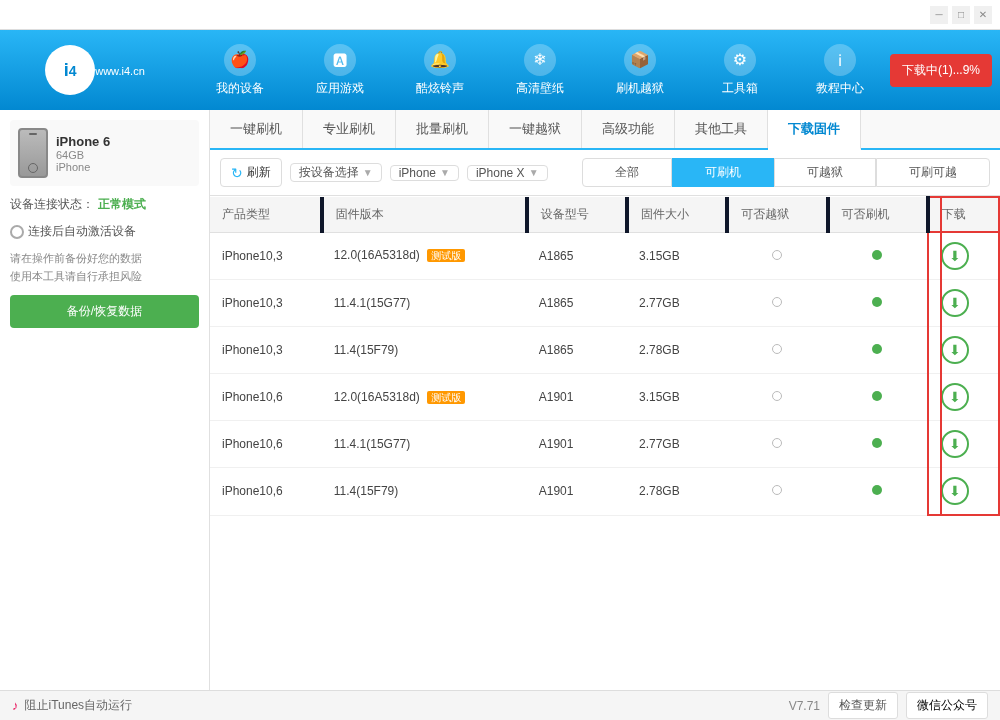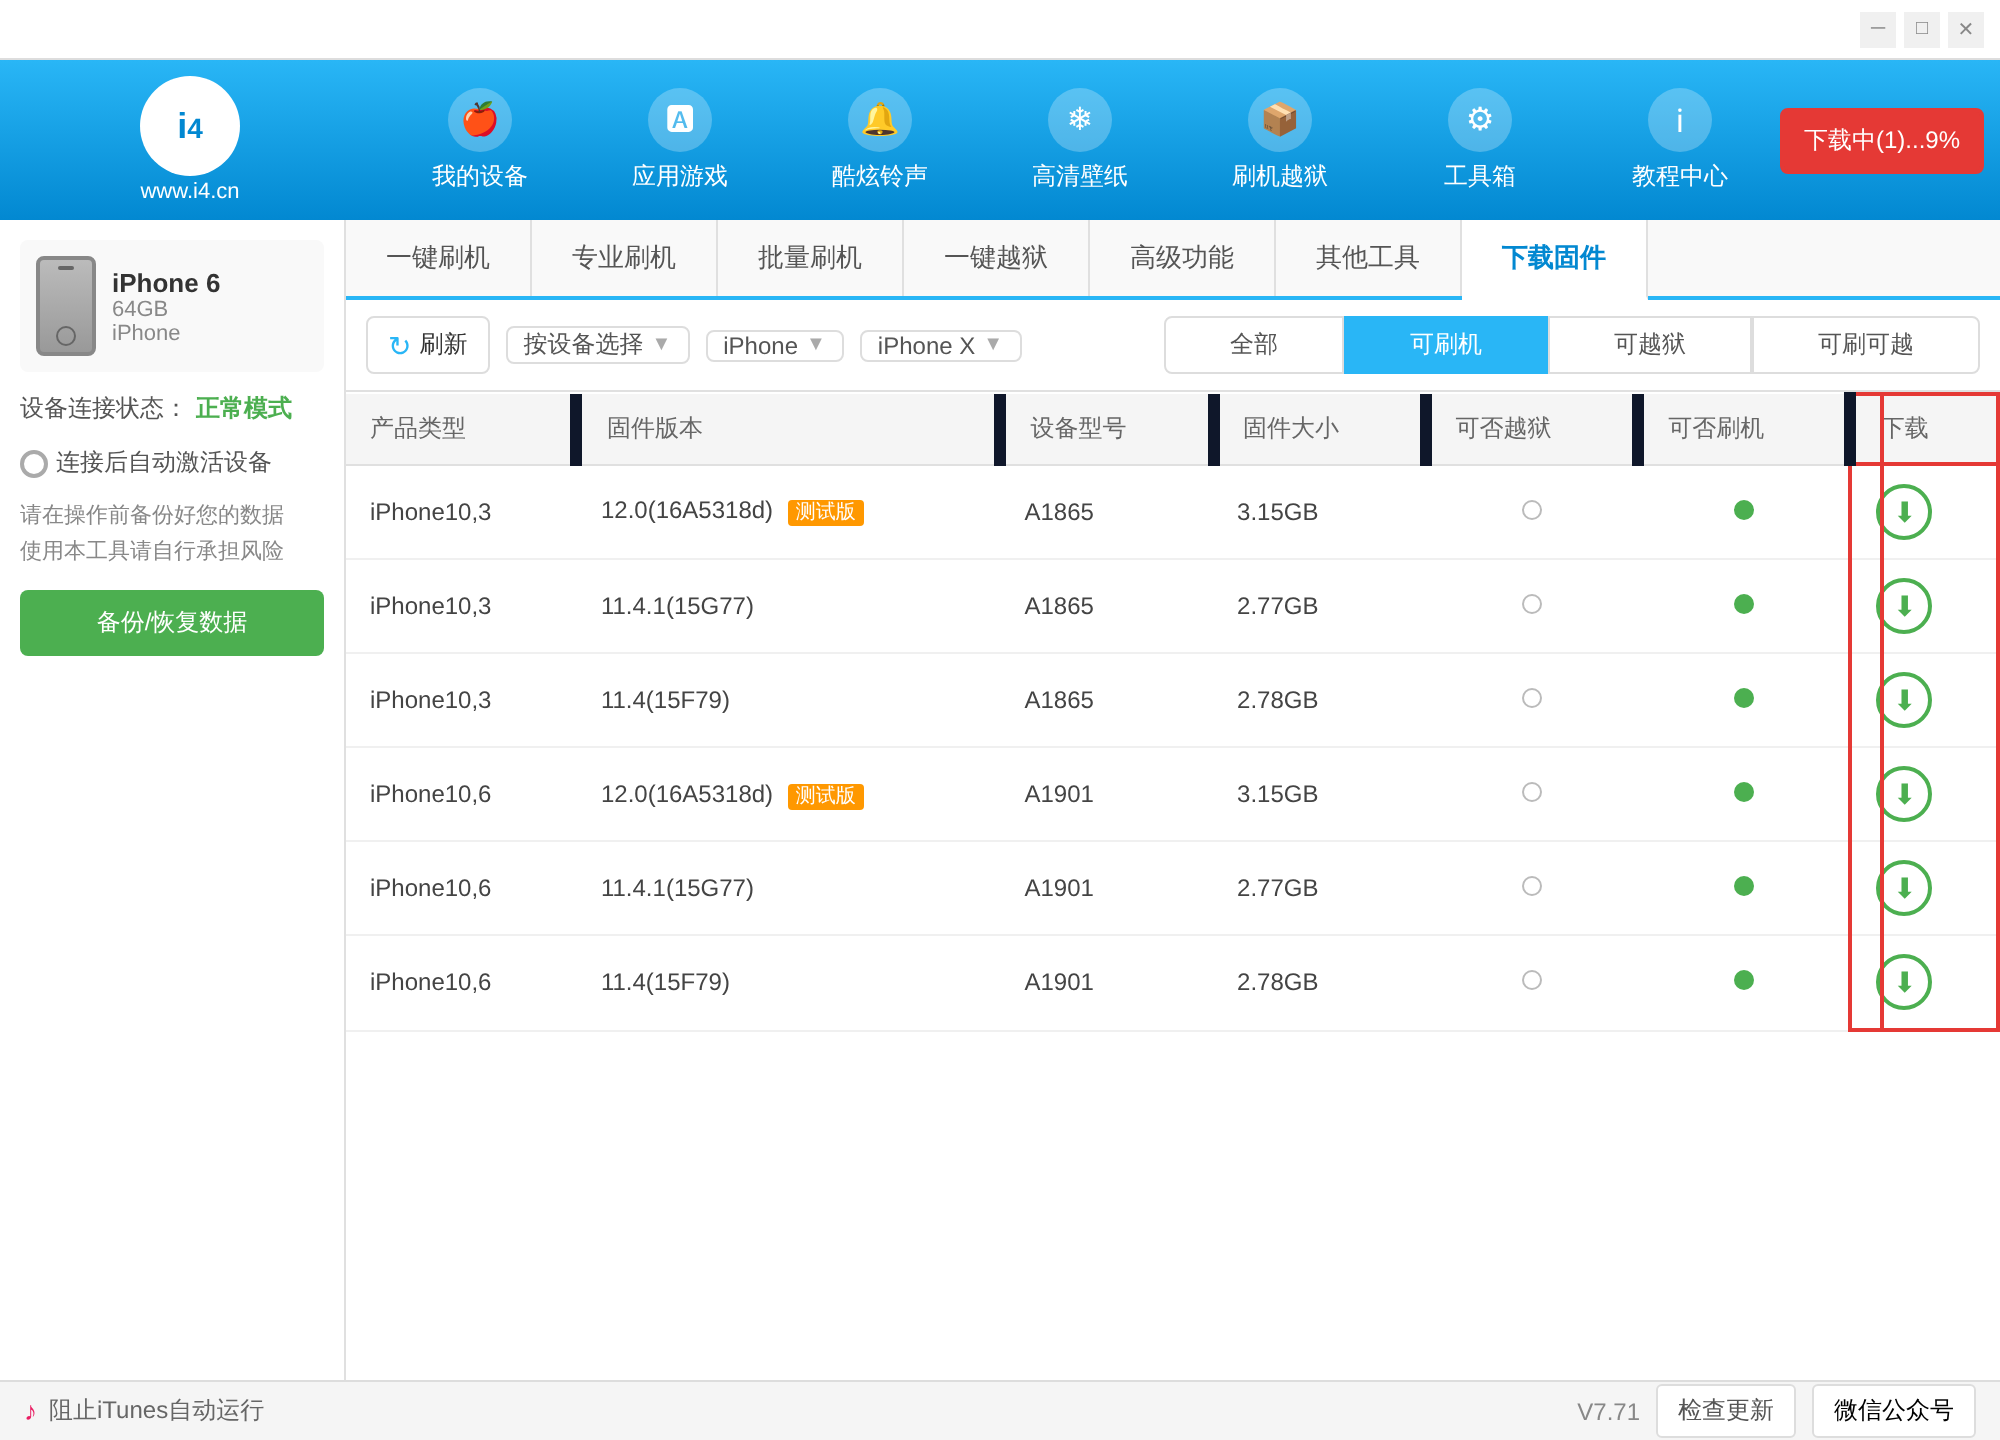--- a/index.html
+++ b/index.html
@@ -20,21 +20,21 @@
     
     .top-nav {
       height: 80px;
       background: linear-gradient(180deg, #29b6f6 0%, #0288d1 100%);
       display: flex;
       align-items: center;
     }
     .logo-area {
       width: 190px;
       display: flex;
-      flex-direction: column;
+      flex-direction: row;
       align-items: center;
       justify-content: center;
       padding: 0 10px;
       flex-shrink: 0;
     }
     .logo-circle {
       width: 50px; height: 50px;
       background: #fff;
       border-radius: 50%;
       display: flex; align-items: center; justify-content: center;
@@ -85,21 +85,21 @@
 
     
     .main-container {
       display: flex;
       height: calc(720px - 30px - 80px - 30px);
       background: #f5f5f5;
     }
 
     
     .sidebar {
-      width: 173px;
+      width: 210px;
       background: #fff;
       border-right: 1px solid #e0e0e0;
       padding: 10px;
       display: flex;
       flex-direction: column;
       gap: 10px;
       flex-shrink: 0;
     }
     .device-info {
       display: flex;
@@ -260,21 +260,21 @@
     }
     .firmware-table thead tr {
       background: #f5f5f5;
       border-bottom: 1px solid #e0e0e0;
     }
     .firmware-table th {
       padding: 8px 12px;
       text-align: left;
       color: #666;
       font-weight: normal;
-      border-right: 6px solid #0f172a;
+      border-right: 4px solid #0f172a;
     }
     .firmware-table td {
       padding: 9px 12px;
       border-bottom: 1px solid #f0f0f0;
       color: #444;
     }
 
     .test-badge {
       background: #ff9800;
       color: #fff;

